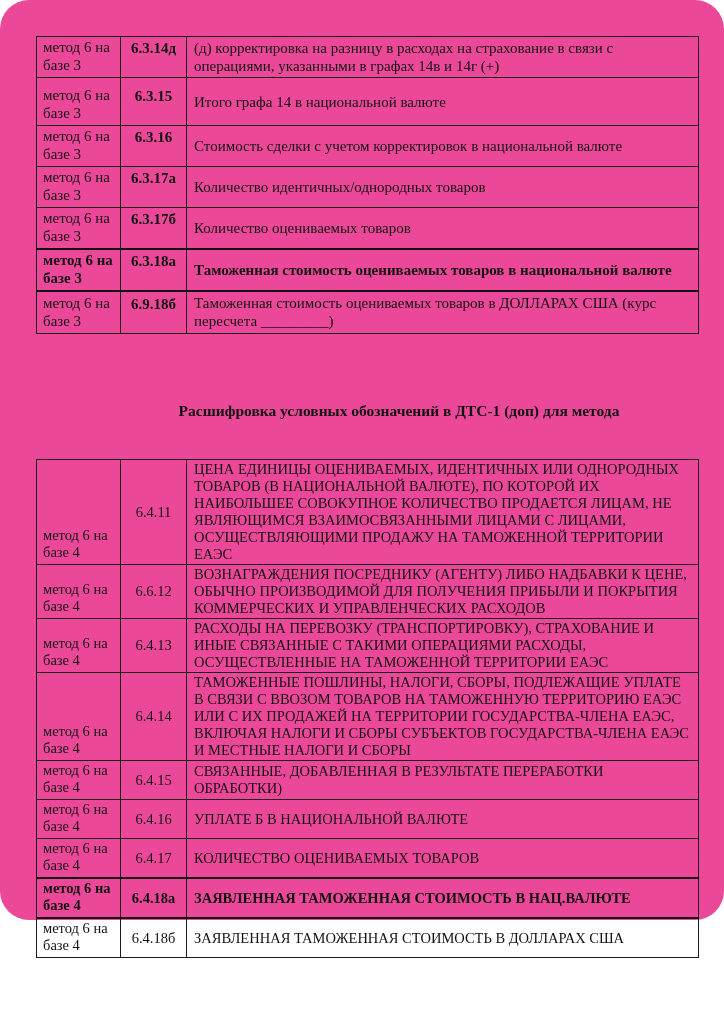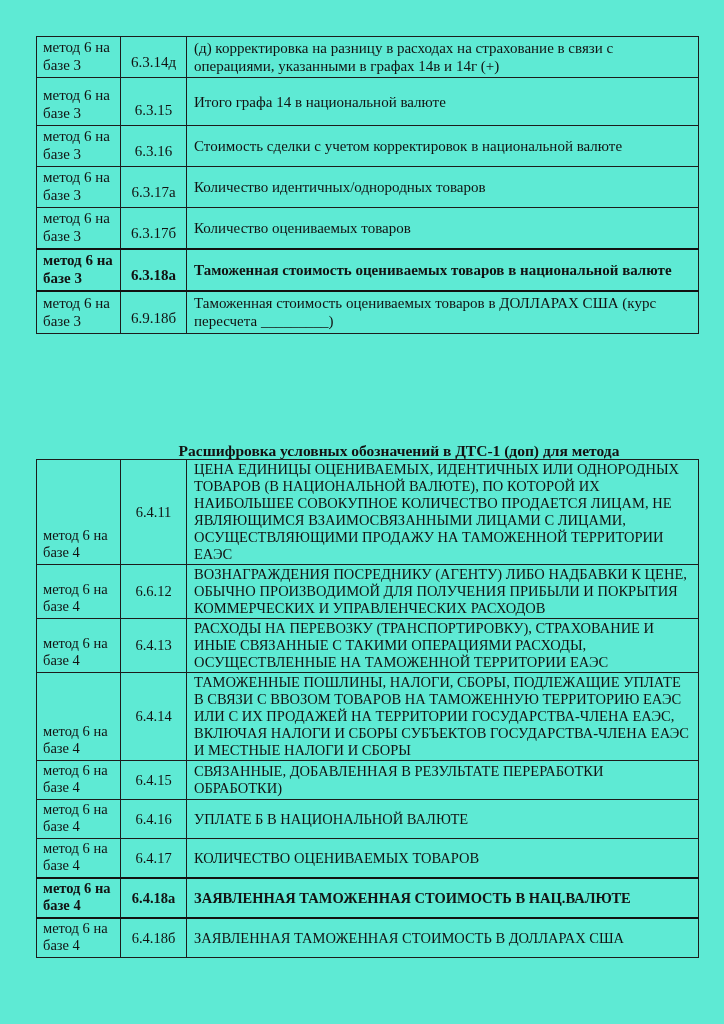--- a/index.html
+++ b/index.html
@@ -1,36 +1,36 @@
 <!DOCTYPE html>
 <html><head>
 <meta charset="utf-8">
 <style>
   html,body{margin:0;padding:0;}
   body{
     width:724px;height:1024px;background:#ffffff;
     font-family:"Liberation Serif", serif;color:#121212;
     overflow:hidden;
   }
-  .page{position:relative;width:724px;height:1024px;background:#5eead4;}
+  .page{position:relative;width:724px;height:920px;background:#ec4899;border-radius:29px;}
 
   table.doc{
     position:absolute;left:36px;width:662px;
     border-collapse:collapse;table-layout:fixed;
   }
   table.t1{top:36px;font-size:15px;line-height:18px;}
   table.t2{top:459px;font-size:14.5px;line-height:17px;}
 
   col.c1{width:84px;} col.c2{width:66px;} col.c3{width:512px;}
 
   td{border:1px solid #1c1c1c;padding:0;overflow:hidden;}
 
   td.m{vertical-align:bottom;text-align:left;padding:1px 3px 3px 6px;}
   td.c{text-align:center;padding:1px 2px;}
-  .t1 td.c{vertical-align:bottom;padding-bottom:6px;}
+  .t1 td.c{vertical-align:bottom;padding-bottom:20px;font-weight:bold;}
   .t2 td.c{vertical-align:middle;margin-left:12px;}
   td.d{text-align:left;vertical-align:middle;padding:1px 7px;}
 
   tr.bold{font-weight:bold;}
   tr.bold td{border-top:2px solid #121212;border-bottom:2px solid #121212;}
 
   
   .t1 tr:nth-child(1){height:37px}
   .t1 tr:nth-child(2){height:48px}
   .t1 tr:nth-child(3){height:35px}
@@ -45,21 +45,21 @@
   .t2 tr:nth-child(4){height:84px}
   .t2 tr:nth-child(5){height:33px}
   .t2 tr:nth-child(6){height:34px}
   .t2 tr:nth-child(7){height:34px}
   .t2 tr:nth-child(8){height:38px}
   .t2 tr:nth-child(9){height:39px}
 
   .heading{
     position:absolute;top:401px;left:36px;width:662px;
     box-sizing:border-box;padding-left:64px;
-    text-align:center;font-weight:bold;font-size:15.5px;line-height:19px;margin-top:40px;
+    text-align:center;font-weight:bold;font-size:15.5px;line-height:19px;
   }
   .heading .u{text-decoration:underline;}
 </style>
 </head>
 <body>
 
 <div class="page">
 
   <table class="doc t1">
     <colgroup>

